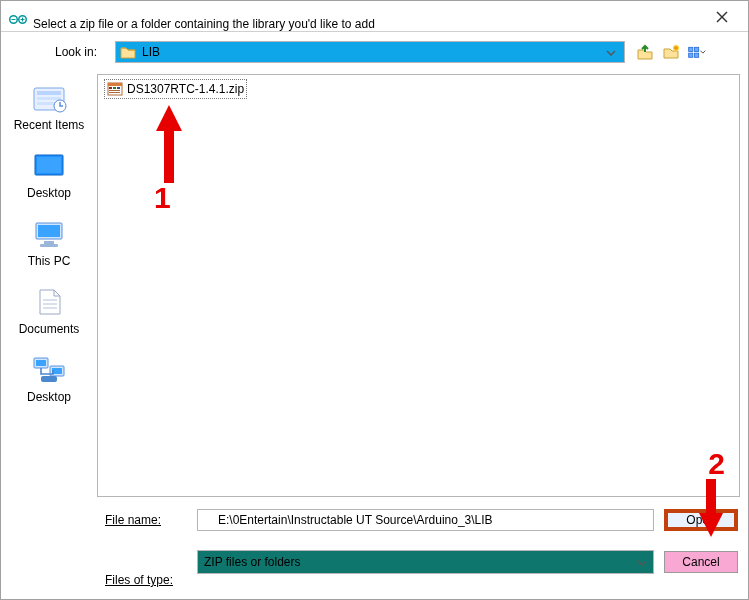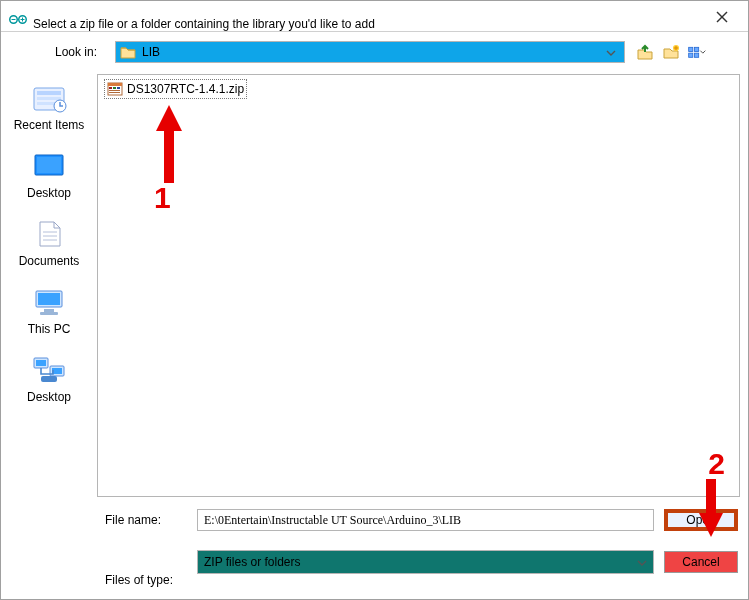--- a/index.html
+++ b/index.html
@@ -174,28 +174,29 @@
   .brow {
     display: flex;
     align-items: center;
     margin-top: 6px;
     gap: 10px;
   }
   .blabel {
     width: 82px;
     text-align: left;
     padding-left: 4px;
+    text-decoration: underline;
   }
   .binput {
     flex: 1;
     height: 22px;
     border: 1px solid #b5b5b5;
     box-sizing: border-box;
-    padding: 0 6px;
-    font-family: Liberation Serif, serif;
+    padding: 0 20px;
+    font-family: Liberation Sans, sans-serif;
     font-size: 12px;
     background: #fff;
     max-width: 480px;
   }
   .bcombo {
     flex: 1;
     height: 24px;
     border: 1px solid #b5b5b5;
     box-sizing: border-box;
     padding: 0 6px;
@@ -207,21 +208,21 @@
   }
   .bcombo .chevron {
     position: absolute;
     right: 6px;
     color: #555;
   }
   .btn {
     width: 74px;
     height: 22px;
     border: 1px solid #9a9a9a;
-    background: #ef4444;
+    background: #f9a8d4;
     display: flex;
     align-items: center;
     justify-content: center;
     font-size: 12px;
     cursor: pointer;
     box-sizing: border-box;
   }
   .btn.primary {
     border: 4px solid #c2410c;
     background: #eaf2ff;
@@ -317,40 +318,40 @@
             <rect x="5" y="5" width="28" height="20" rx="1" fill="#1e90ff" stroke="#0b63c4"></rect>
             <rect x="7" y="7" width="24" height="16" fill="#3aa2ff"></rect>
           </svg>
         </div>
         <div class="plabel">Desktop</div>
       </div>
 
       <div class="place">
         <div class="pic">
           <svg viewBox="0 0 38 32">
+            <rect x="6" y="5" width="26" height="16" rx="1" fill="#cfe6ff" stroke="#5a8fdc"></rect>
+            <rect x="8" y="7" width="22" height="12" fill="#3aa2ff"></rect>
+            <rect x="14" y="23" width="10" height="3" fill="#9ab6d8"></rect>
+            <rect x="10" y="26" width="18" height="3" rx="1" fill="#9ab6d8"></rect>
+          </svg>
+        </div>
+        <div class="plabel">This PC</div>
+      </div>
+
+      <div class="place">
+        <div class="pic">
+          <svg viewBox="0 0 38 32">
             <path d="M10 4 h14 l6 6 v18 h-20 z" fill="#fff" stroke="#9aa7c7"></path>
             <path d="M24 4 v6 h6" fill="none" stroke="#9aa7c7"></path>
             <line x1="13" y1="14" x2="27" y2="14" stroke="#b5c0da"></line>
             <line x1="13" y1="18" x2="27" y2="18" stroke="#b5c0da"></line>
             <line x1="13" y1="22" x2="27" y2="22" stroke="#b5c0da"></line>
           </svg>
         </div>
         <div class="plabel">Documents</div>
-      </div>
-
-      <div class="place">
-        <div class="pic">
-          <svg viewBox="0 0 38 32">
-            <rect x="6" y="5" width="26" height="16" rx="1" fill="#cfe6ff" stroke="#5a8fdc"></rect>
-            <rect x="8" y="7" width="22" height="12" fill="#3aa2ff"></rect>
-            <rect x="14" y="23" width="10" height="3" fill="#9ab6d8"></rect>
-            <rect x="10" y="26" width="18" height="3" rx="1" fill="#9ab6d8"></rect>
-          </svg>
-        </div>
-        <div class="plabel">This PC</div>
       </div>
 
       <div class="place">
         <div class="pic">
           <svg viewBox="0 0 38 32">
             <rect x="4" y="4" width="14" height="10" rx="1" fill="#cfe6ff" stroke="#5a8fdc"></rect>
             <rect x="20" y="12" width="14" height="10" rx="1" fill="#cfe6ff" stroke="#5a8fdc"></rect>
             <rect x="6" y="6" width="10" height="6" fill="#3aa2ff"></rect>
             <rect x="22" y="14" width="10" height="6" fill="#3aa2ff"></rect>
             <path d="M11 14 v6 h12 v-4" fill="none" stroke="#4a88d0" stroke-width="1.6"></path>

